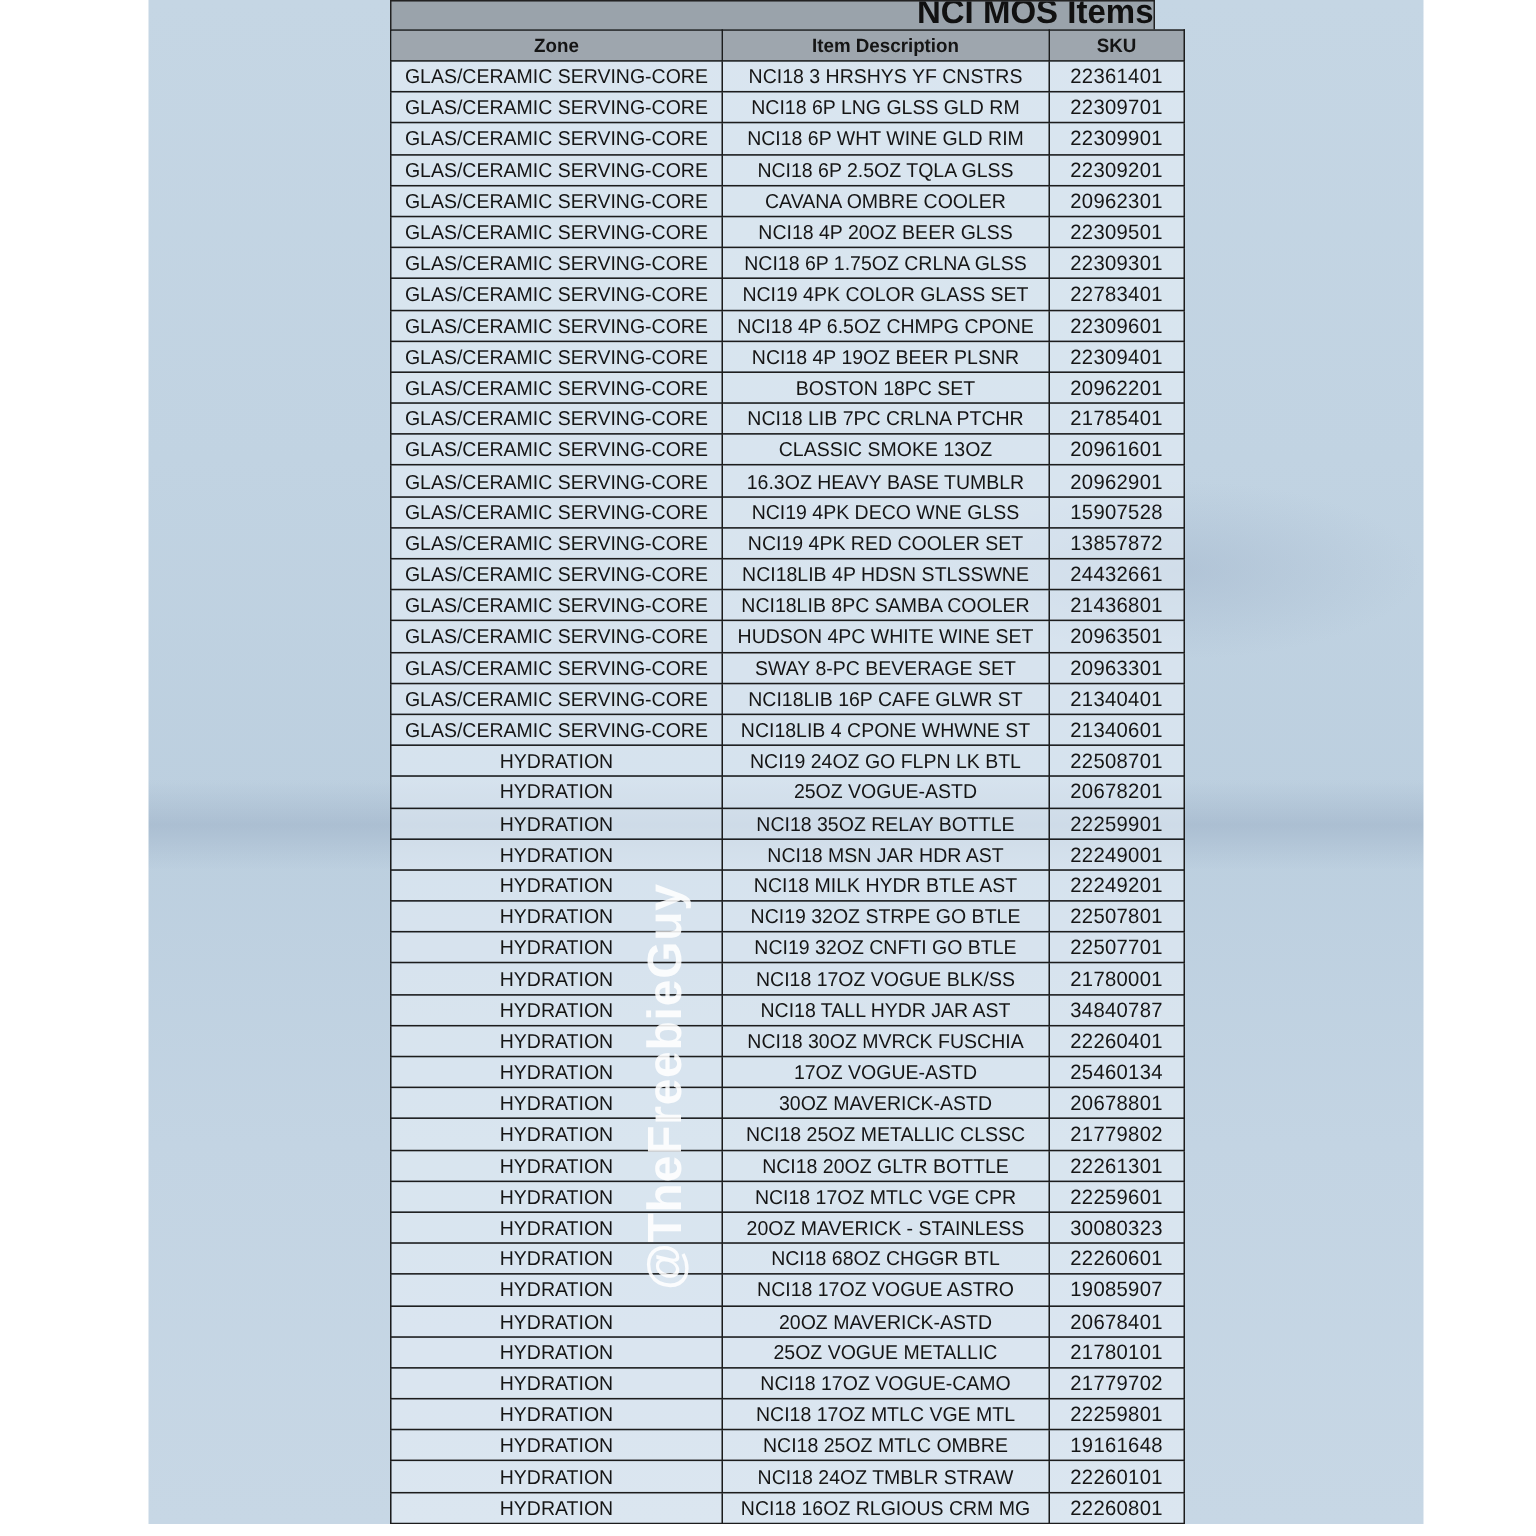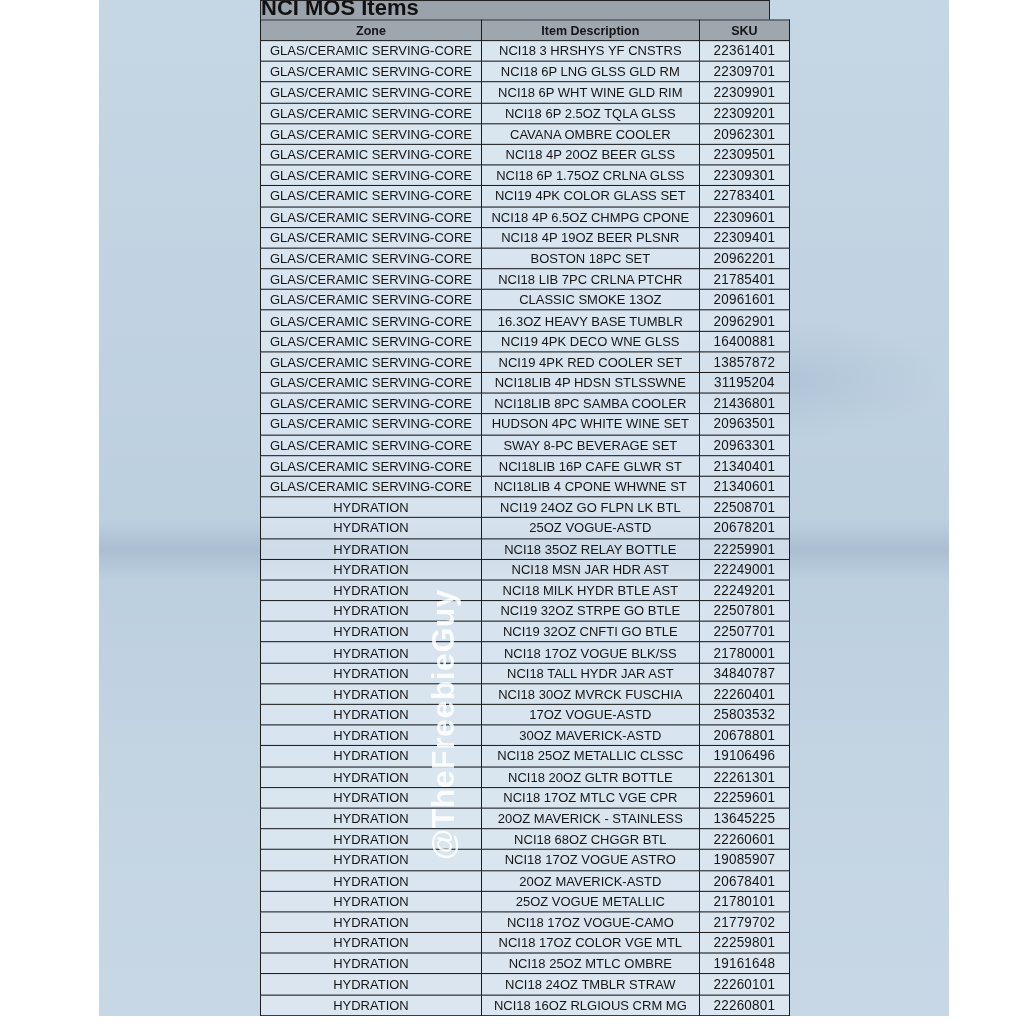--- a/index.html
+++ b/index.html
@@ -10,21 +10,21 @@
     overflow:hidden;
   }
   .shade1 { position:absolute; left:0; top:520px; width:850px; height:60px; background:linear-gradient(180deg, rgba(150,170,190,0) 0%, rgba(140,160,185,0.35) 50%, rgba(150,170,190,0) 100%); }
   .shade2 { position:absolute; left:520px; top:320px; width:330px; height:120px; background:radial-gradient(ellipse at center, rgba(150,170,195,0.35) 0%, rgba(150,170,195,0) 70%); }
   .sheet {
     position:absolute; left:161px; top:0; width:530px;
     transform-origin: top center;
   }
   .title-bar {
     height:18px; background:#9aa3ab; border:1.5px solid #222; border-bottom:none;
-    text-align:left; font-weight:bold; font-size:22px; line-height:14px; color:#111; overflow:hidden;
+    text-align:right; font-weight:bold; font-size:22px; line-height:14px; color:#111; overflow:hidden;
     margin-left:0; margin-right:20px;
   }
   table { border-collapse:collapse; table-layout:fixed; width:100%; }
   th, td { border:1.5px solid #1c1c1c; padding:0; text-align:center; white-space:nowrap; overflow:hidden; color:#151515; }
   th { background:#9ea6ae; font-size:12.5px; font-weight:bold; height:19px; }
   td { font-size:13px; height:19.2px; line-height:19px; background:rgba(235,242,249,0.55); }
   td.sku { font-size:13.5px; letter-spacing:0.2px; }
   col.zone { width:213px; } col.desc { width:210px; } col.sku { width:87px; }
   .watermark {
     position:absolute; left:425px; top:860px; transform-origin:left top; transform:rotate(-90deg);
@@ -121,31 +121,31 @@
             <td class="sku">20961601</td>
           </tr>
           <tr>
             <td>GLAS/CERAMIC SERVING-CORE</td>
             <td>16.3OZ HEAVY BASE TUMBLR</td>
             <td class="sku">20962901</td>
           </tr>
           <tr>
             <td>GLAS/CERAMIC SERVING-CORE</td>
             <td>NCI19 4PK DECO WNE GLSS</td>
-            <td class="sku">16400881</td>
+            <td class="sku">15907528</td>
           </tr>
           <tr>
             <td>GLAS/CERAMIC SERVING-CORE</td>
             <td>NCI19 4PK RED COOLER SET</td>
             <td class="sku">13857872</td>
           </tr>
           <tr>
             <td>GLAS/CERAMIC SERVING-CORE</td>
             <td>NCI18LIB 4P HDSN STLSSWNE</td>
-            <td class="sku">31195204</td>
+            <td class="sku">24432661</td>
           </tr>
           <tr>
             <td>GLAS/CERAMIC SERVING-CORE</td>
             <td>NCI18LIB 8PC SAMBA COOLER</td>
             <td class="sku">21436801</td>
           </tr>
           <tr>
             <td>GLAS/CERAMIC SERVING-CORE</td>
             <td>HUDSON 4PC WHITE WINE SET</td>
             <td class="sku">20963501</td>
@@ -211,46 +211,46 @@
             <td class="sku">34840787</td>
           </tr>
           <tr>
             <td>HYDRATION</td>
             <td>NCI18 30OZ MVRCK FUSCHIA</td>
             <td class="sku">22260401</td>
           </tr>
           <tr>
             <td>HYDRATION</td>
             <td>17OZ VOGUE-ASTD</td>
-            <td class="sku">25803532</td>
+            <td class="sku">25460134</td>
           </tr>
           <tr>
             <td>HYDRATION</td>
             <td>30OZ MAVERICK-ASTD</td>
             <td class="sku">20678801</td>
           </tr>
           <tr>
             <td>HYDRATION</td>
             <td>NCI18 25OZ METALLIC CLSSC</td>
-            <td class="sku">19106496</td>
+            <td class="sku">21779802</td>
           </tr>
           <tr>
             <td>HYDRATION</td>
             <td>NCI18 20OZ GLTR BOTTLE</td>
             <td class="sku">22261301</td>
           </tr>
           <tr>
             <td>HYDRATION</td>
             <td>NCI18 17OZ MTLC VGE CPR</td>
             <td class="sku">22259601</td>
           </tr>
           <tr>
             <td>HYDRATION</td>
             <td>20OZ MAVERICK - STAINLESS</td>
-            <td class="sku">13645225</td>
+            <td class="sku">30080323</td>
           </tr>
           <tr>
             <td>HYDRATION</td>
             <td>NCI18 68OZ CHGGR BTL</td>
             <td class="sku">22260601</td>
           </tr>
           <tr>
             <td>HYDRATION</td>
             <td>NCI18 17OZ VOGUE ASTRO</td>
             <td class="sku">19085907</td>
@@ -265,21 +265,21 @@
             <td>25OZ VOGUE METALLIC</td>
             <td class="sku">21780101</td>
           </tr>
           <tr>
             <td>HYDRATION</td>
             <td>NCI18 17OZ VOGUE-CAMO</td>
             <td class="sku">21779702</td>
           </tr>
           <tr>
             <td>HYDRATION</td>
-            <td>NCI18 17OZ COLOR VGE MTL</td>
+            <td>NCI18 17OZ MTLC VGE MTL</td>
             <td class="sku">22259801</td>
           </tr>
           <tr>
             <td>HYDRATION</td>
             <td>NCI18 25OZ MTLC OMBRE</td>
             <td class="sku">19161648</td>
           </tr>
           <tr>
             <td>HYDRATION</td>
             <td>NCI18 24OZ TMBLR STRAW</td>

